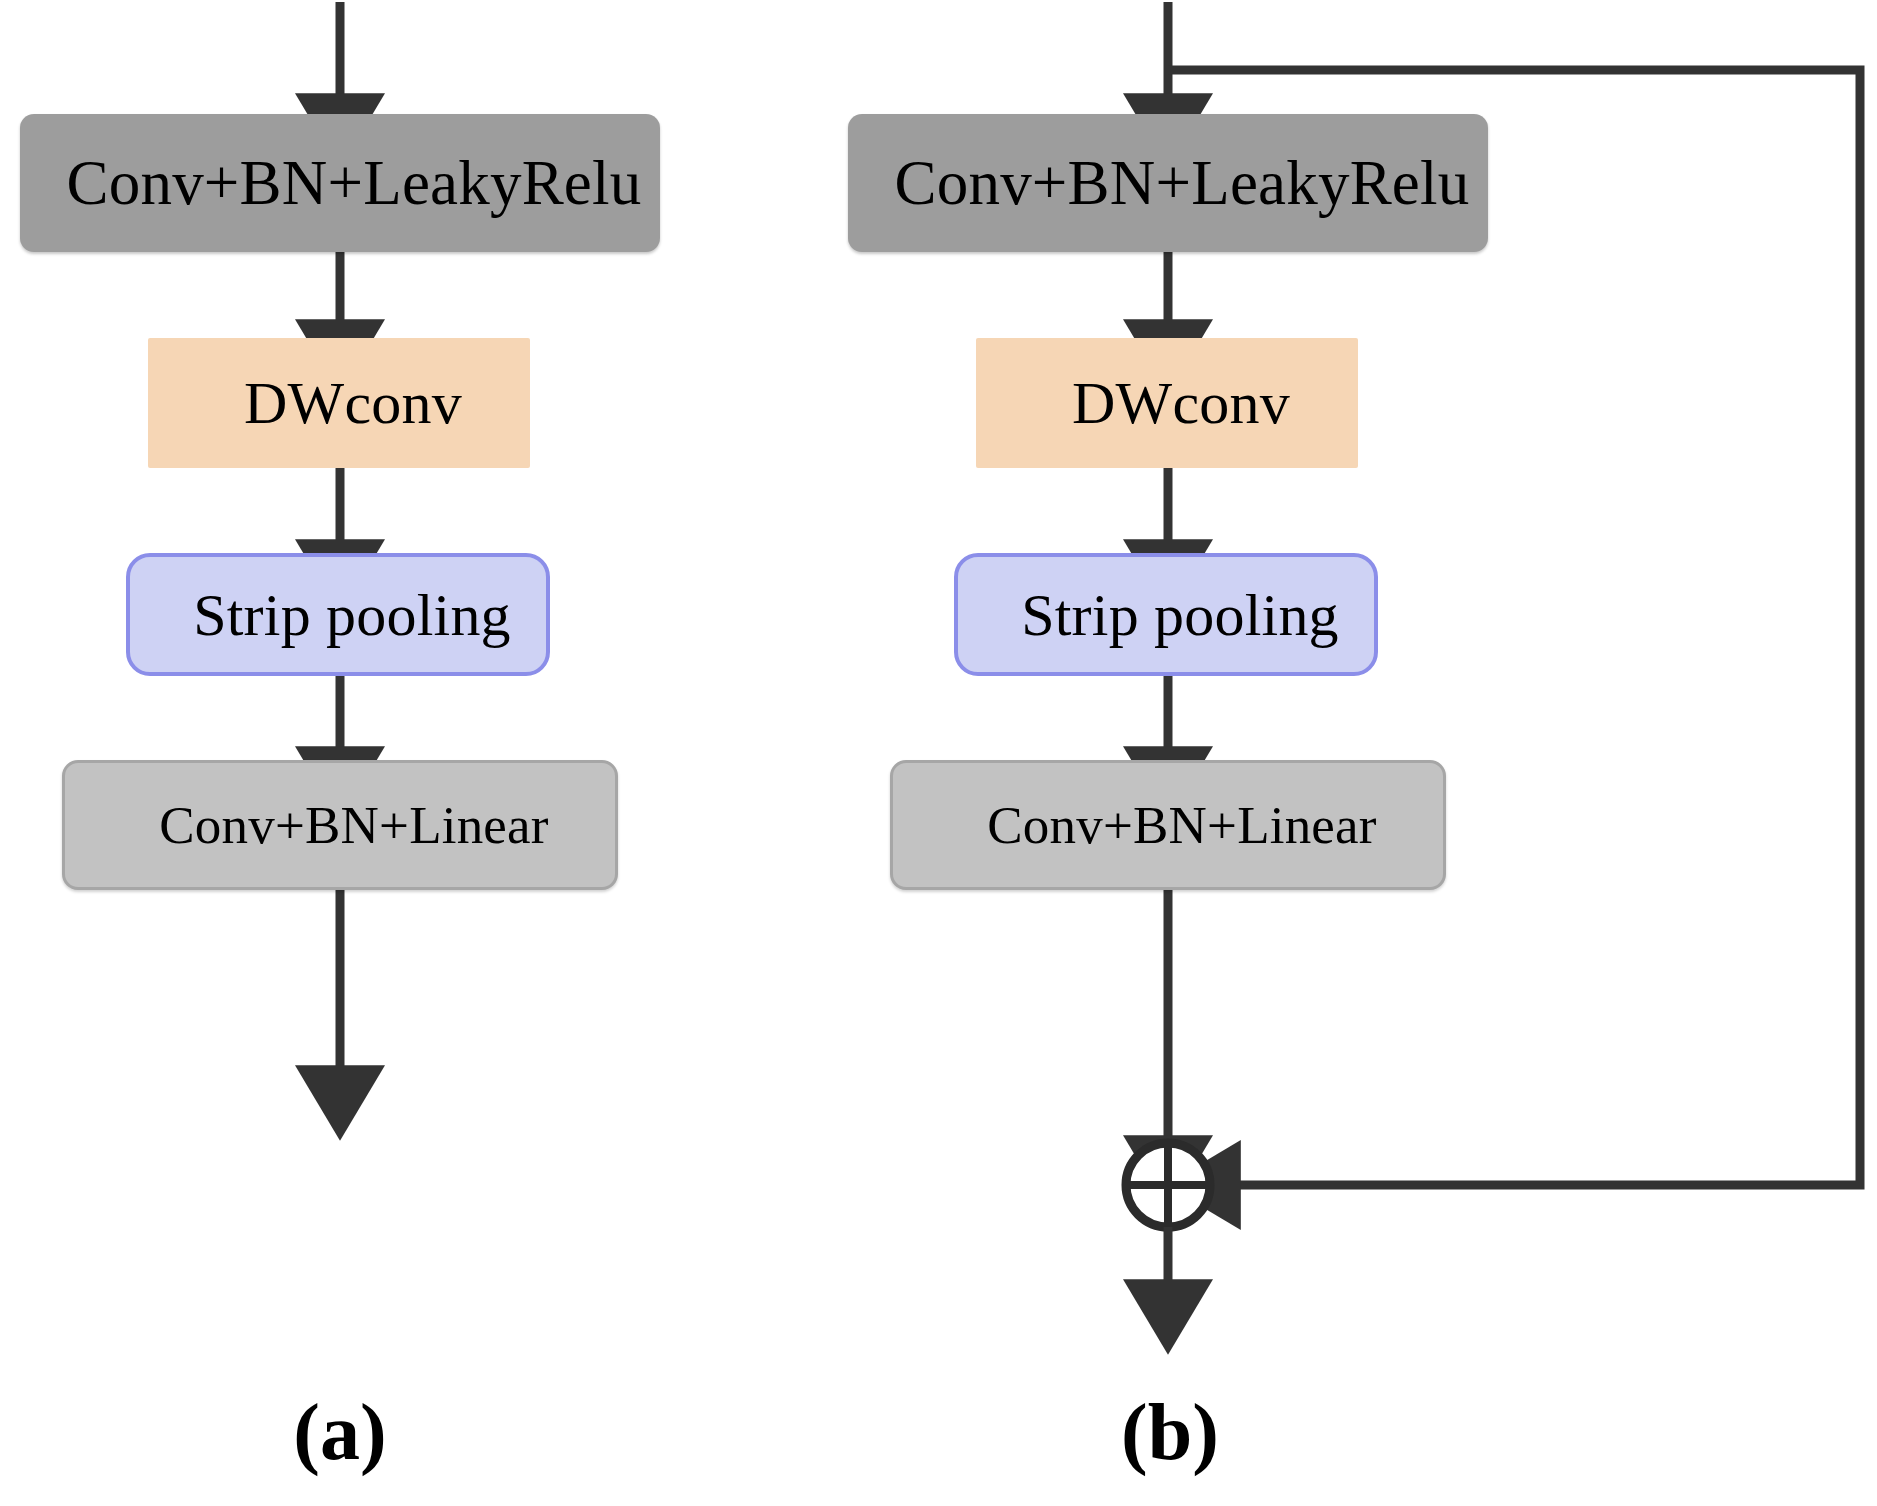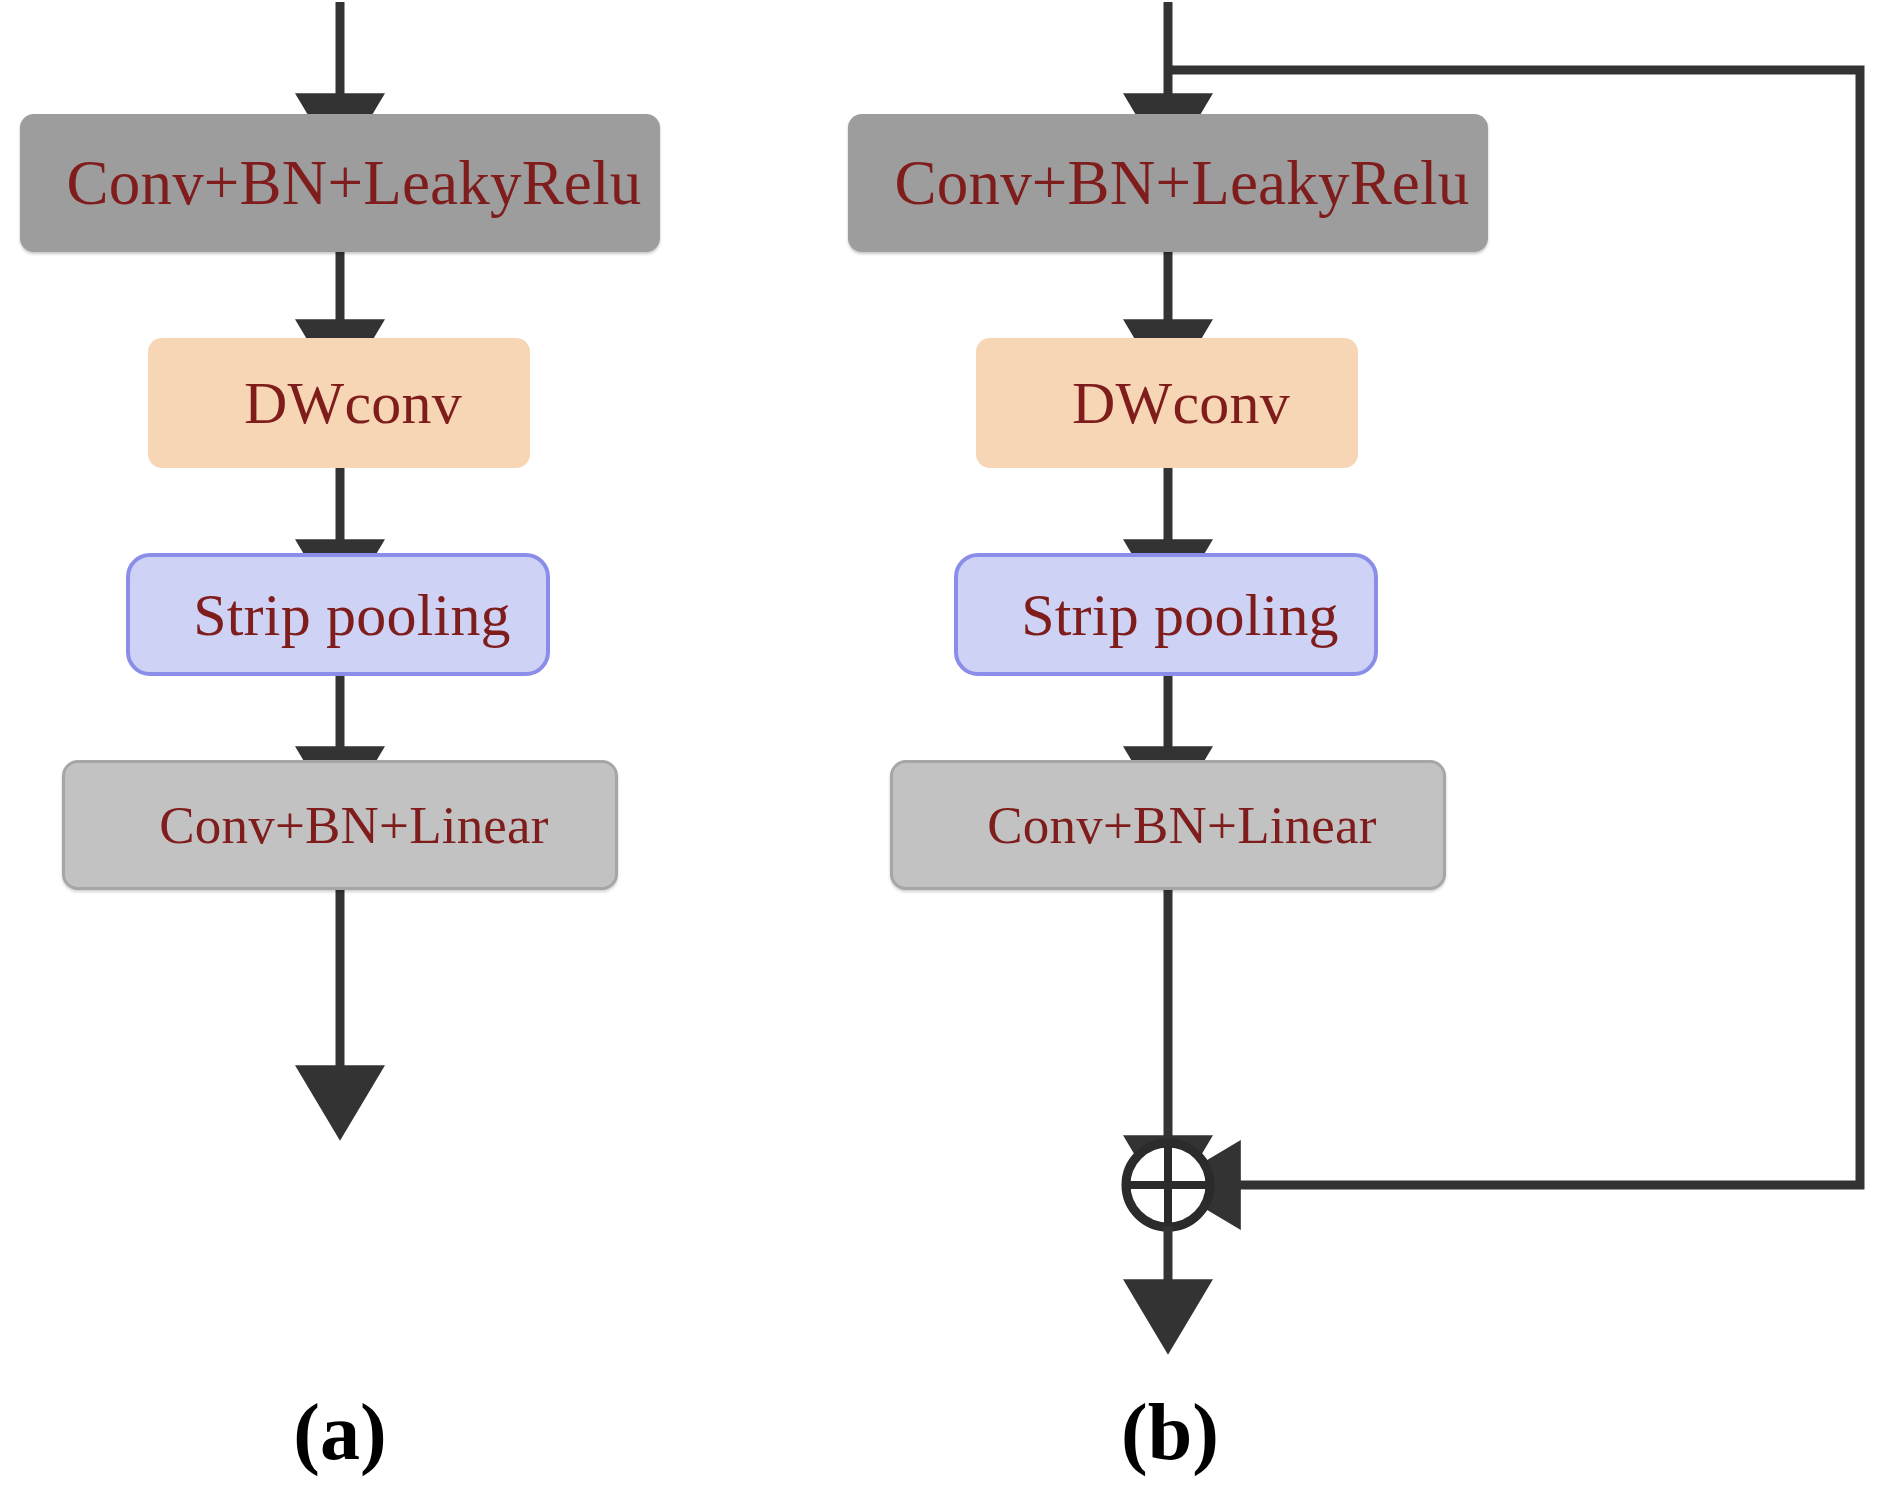--- a/index.html
+++ b/index.html
@@ -26,39 +26,39 @@
     width: 1877px;
     height: 1506px;
   }
   .node-box {
     position: absolute;
     box-sizing: border-box;
     display: flex;
     align-items: center;
     justify-content: center;
     text-align: center;
-    color: #7f1d1d;
+    color: #000000;
     line-height: 1;
     white-space: nowrap;
     padding-left: 28px;
   }
   .node-label {
     display: block;
     letter-spacing: 0.2px;
   }
   
   .box-conv-bn-leaky {
     background: #9d9d9d;
     border-radius: 14px;
     font-size: 63px;
     box-shadow: 0 2px 3px rgba(0,0,0,0.22);
   }
   .box-dwconv {
     background: #f6d6b5;
-    border-radius: 14px;
+    border-radius: 2px;
     font-size: 60px;
   }
   .box-strip-pooling {
     background: #ced2f4;
     border: 4px solid #8b8ee9;
     border-radius: 24px;
     font-size: 60px;
   }
   .box-conv-bn-linear {
     background: #c2c2c2;

